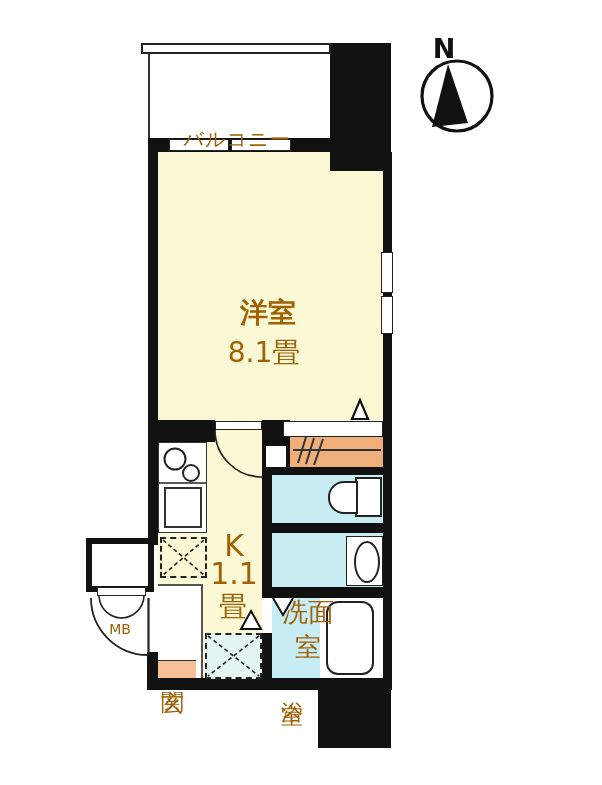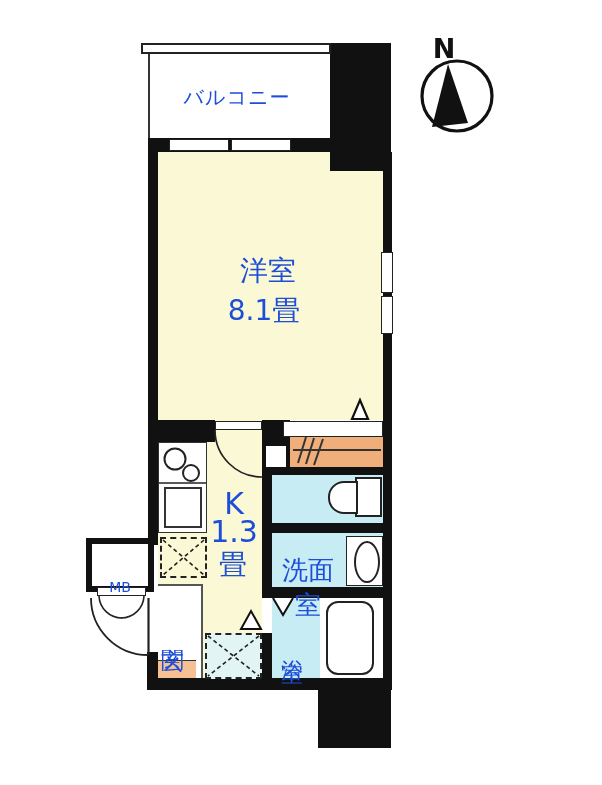--- a/index.html
+++ b/index.html
@@ -6,21 +6,21 @@
     --wall:#111111; --cream:#FBF8D6; --closet:#F0AE7B; --step:#F5C094;
     --wet:#C7ECF4; --washer:#E2F5F4; --line:#222222; --paper:#FFFFFF;
   }
   html,body{margin:0;padding:0;background:var(--paper);}
   .stage{position:relative;width:602px;height:785px;background:var(--paper);
          font-family:"DejaVu Sans","Liberation Sans",sans-serif;color:#1a1a1a;overflow:hidden;}
   .abs{position:absolute;box-sizing:border-box;}
   .wall{background:var(--wall);z-index:2;}
   .room{z-index:1;}
   .fix{z-index:3;background:#fff;}
-  .label{z-index:4;text-align:center;color:#1d4ed8;}
+  .label{z-index:4;text-align:center;color:#a16207;margin-top:42px;}
   .vtext{writing-mode:vertical-rl;text-orientation:upright;letter-spacing:2px;}
   svg.overlay{position:absolute;left:0;top:0;z-index:5;pointer-events:none;}
 </style>
 </head>
 <body>
 
 <div class="stage">
 
   <div class="abs room" style="left:148px;top:54px;width:183px;height:86px;background:#fff;"></div>
   <div class="abs" style="left:148px;top:54px;width:2px;height:86px;background:#333;z-index:1;"></div>
@@ -77,25 +77,25 @@
   <div class="abs fix" style="left:158px;top:584px;width:45px;height:94px;border-top:2px solid #555;border-right:2px solid #555;"></div>
   <div class="abs" style="left:158px;top:660px;width:38px;height:18px;background:var(--step);border-top:1.5px solid #333;z-index:3;"></div>
 
   <div class="abs" style="left:205px;top:633px;width:57px;height:46px;background:var(--washer);border:2px dashed #222;z-index:3;"></div>
 
   <div class="abs fix" style="left:92px;top:544px;width:56px;height:42px;"></div>
   <div class="abs fix" style="left:97px;top:587px;width:49px;height:9px;border:1.6px solid #222;"></div>
 
   <div class="abs label" style="left:157px;top:84px;width:160px;font-size:20px;letter-spacing:1px;">バルコニー</div>
 
-  <div class="abs label" style="left:218px;top:252px;width:100px;font-size:28px;font-weight:400;">洋室</div>
+  <div class="abs label" style="left:218px;top:252px;width:100px;font-size:28px;font-weight:700;">洋室</div>
   <div class="abs label" style="left:194px;top:292px;width:140px;font-size:28px;font-weight:400;">8.1畳</div>
 
   <div class="abs label" style="left:204px;top:486px;width:60px;font-size:30px;">K</div>
-  <div class="abs label" style="left:204px;top:514px;width:60px;font-size:30px;">1.3</div>
+  <div class="abs label" style="left:204px;top:514px;width:60px;font-size:30px;">1.1</div>
   <div class="abs label" style="left:203px;top:546px;width:60px;font-size:28px;">畳</div>
 
   <div class="abs label" style="left:270px;top:553px;width:76px;font-size:26px;">洗面室</div>
 
   <div class="abs label vtext" style="left:281px;top:612px;width:26px;height:64px;font-size:22px;">浴室</div>
 
   <div class="abs label vtext" style="left:163px;top:600px;width:26px;height:62px;font-size:23px;">玄関</div>
 
   <div class="abs label" style="left:96px;top:579px;width:48px;font-size:14px;">MB</div>
 

